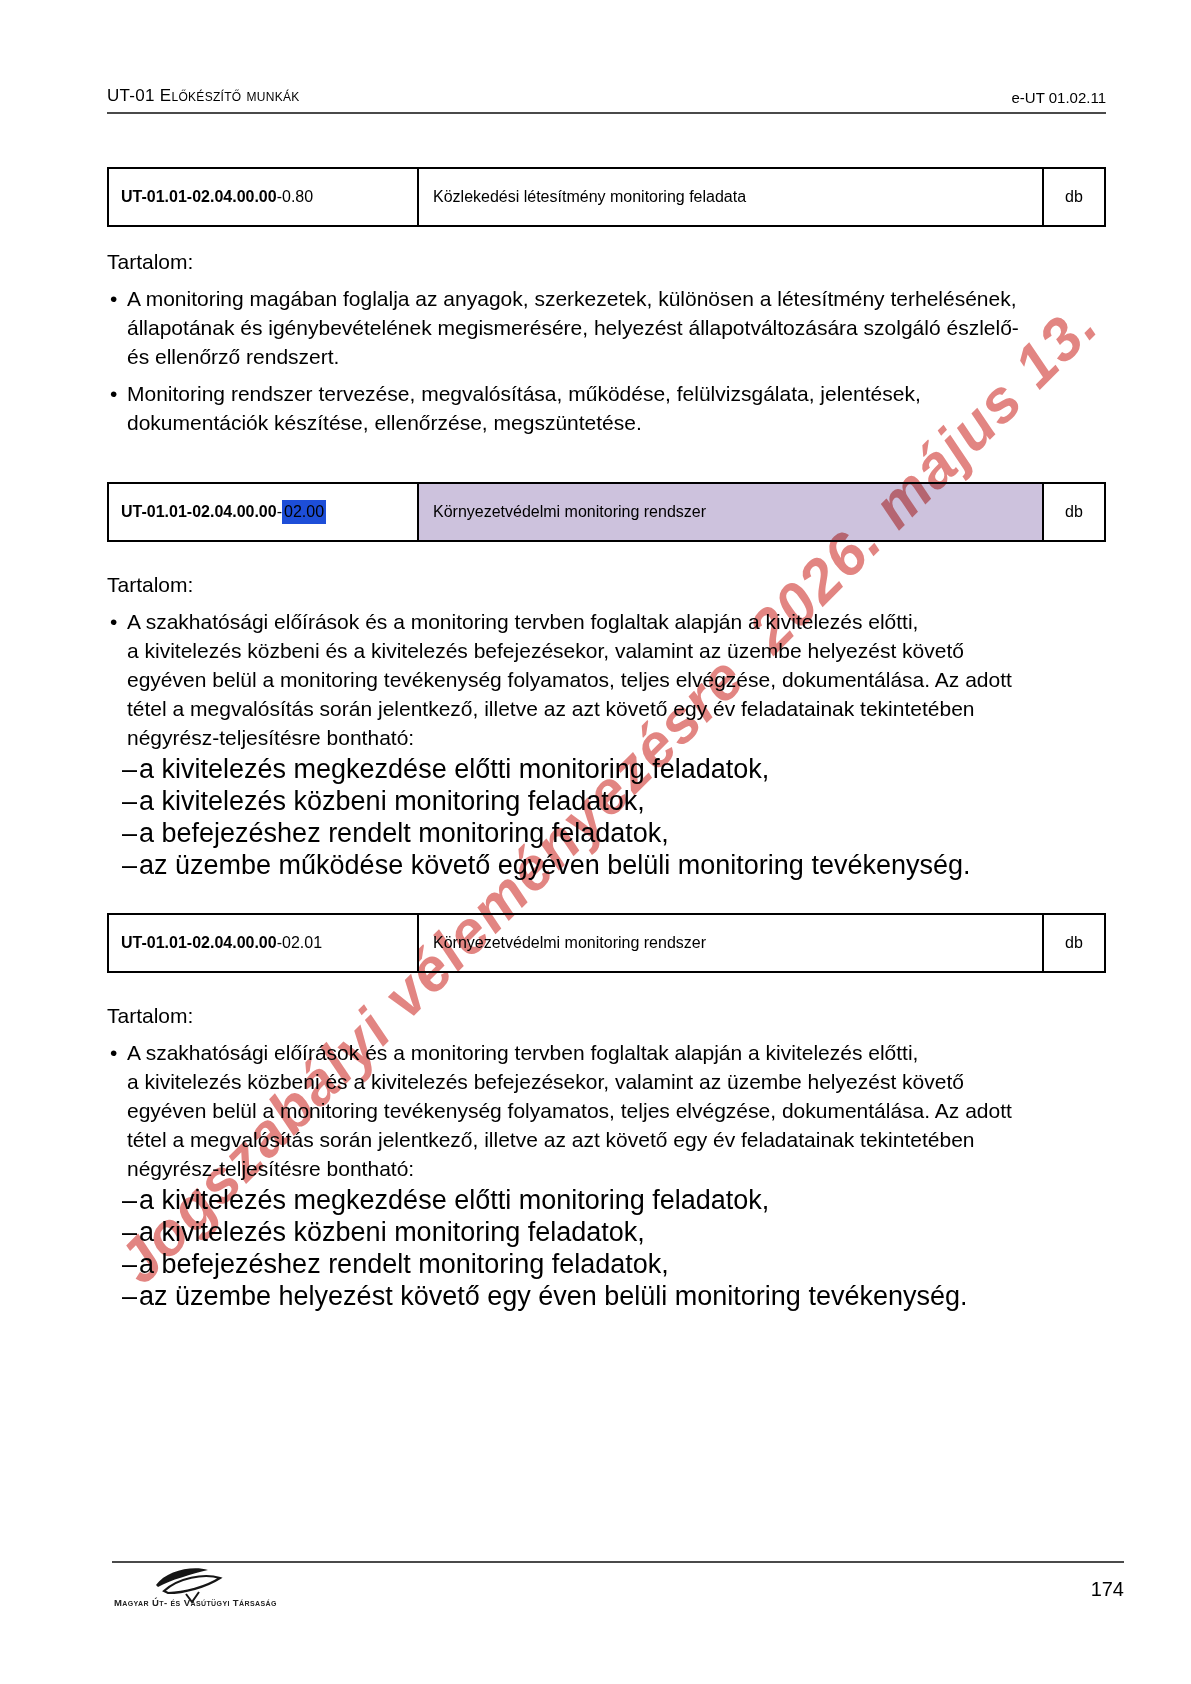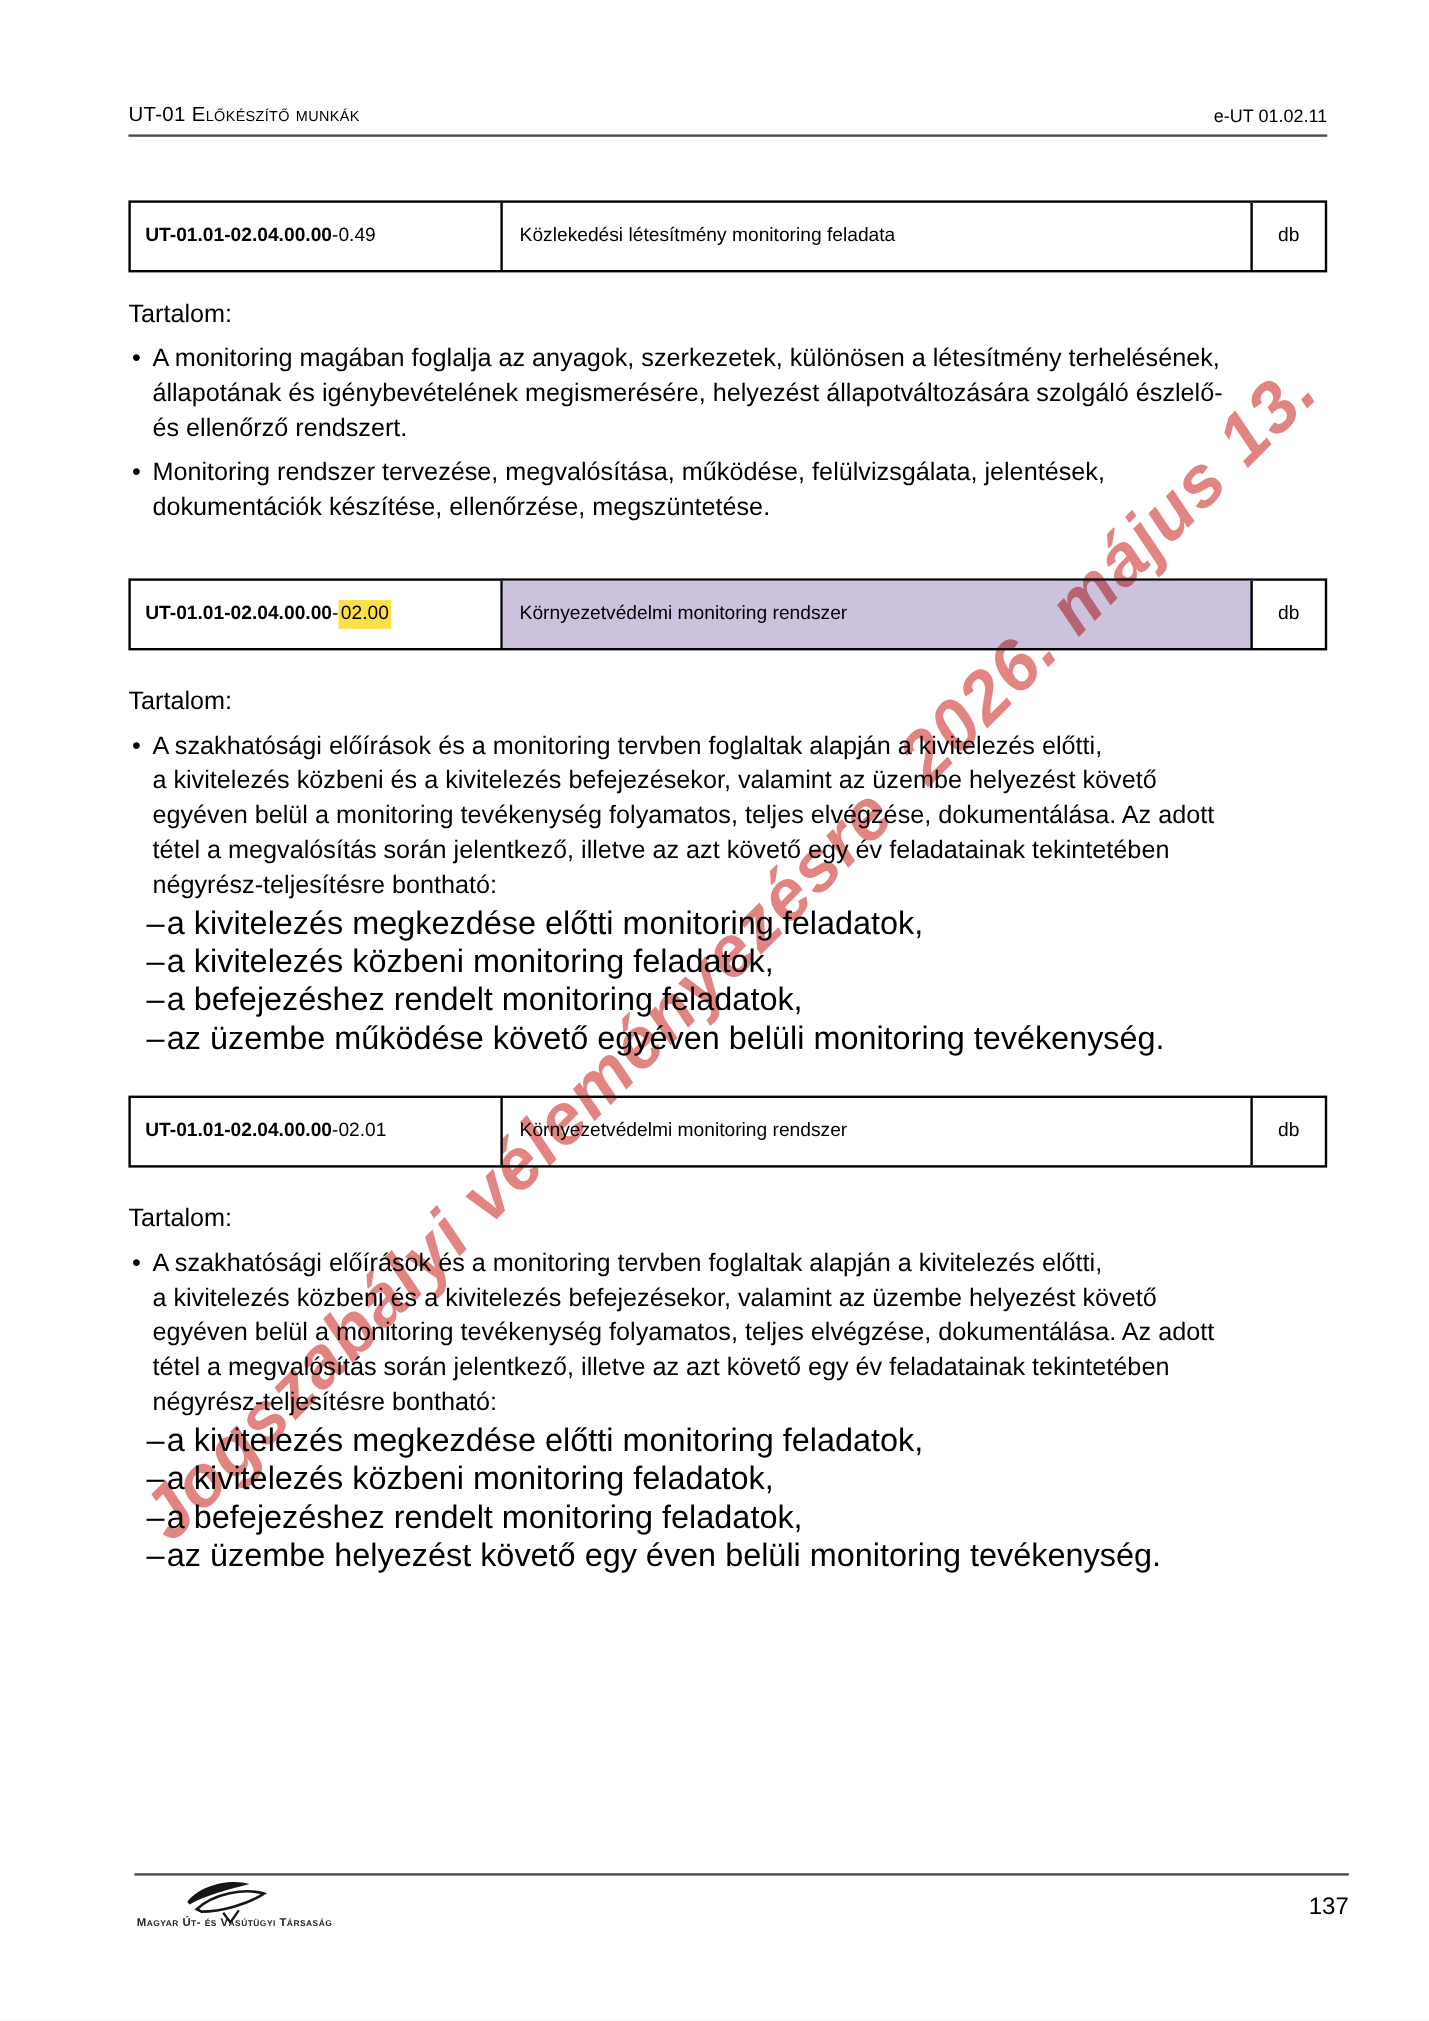--- a/index.html
+++ b/index.html
@@ -48,21 +48,21 @@
     padding-left:14px;
     border-right:2px solid #000;
   }
   .cell-unit {
     width:60px; flex:0 0 60px;
     display:flex; align-items:center; justify-content:center;
   }
   .row-mt-1 { margin-top:53px; }
   .row-mt-2 { margin-top:45px; }
   .row-mt-3 { margin-top:33px; }
-  .hl { background:#fde047; padding:3px 2px; }
+  .hl { background:#1d4ed8; padding:3px 2px; }
   .title-hl { background:#cdc2dd; }
 
   
   .section-label { margin-top:28px; font-size:21px; line-height:29px; }
   .section-label.first { margin-top:20px; }
   ul.bullets { list-style:none; padding-left:20px; margin-top:4px; }
   ul.bullets > li {
     position:relative;
     font-size:21px; line-height:29px;
     white-space:pre-line;
@@ -128,21 +128,21 @@
   <div class="content">
 
     <div class="header">
       <span class="header-left">UT-01 Előkészítő munkák</span>
       <span class="header-right">e-UT 01.02.11</span>
     </div>
 
     <div class="item-row row-mt-1">
       <div class="cell-code">
         <span class="bold">UT-01.01-02.04.00.00</span>
-          <span>-0.49</span>
+          <span>-0.80</span>
       </div>
       <div class="cell-title">
         <span>Közlekedési létesítmény monitoring feladata</span>
       </div>
       <div class="cell-unit">
         <span>db</span>
       </div>
     </div>
 
     <div class="section-label first">Tartalom:</div>
@@ -217,15 +217,15 @@
 
   <div class="footer">
     <div class="org-block">
       <svg class="org-logo" width="100" height="38" viewBox="0 0 100 38">
         <path d="M14 20 C24 6 50 0 66 5 C50 9 28 15 16 22 Z" fill="#161616"></path>
         <path d="M22 26 C36 13 62 8 78 13 C64 22 42 28 26 28 Z" fill="none" stroke="#161616" stroke-width="2.2"></path>
         <path d="M44 29 L50 37 L57 27" fill="none" stroke="#161616" stroke-width="2"></path>
       </svg>
       <div class="org-name">Magyar Út- és Vasútügyi Társaság</div>
     </div>
-    <div class="page-number">137</div>
+    <div class="page-number">174</div>
   </div>
 </div>
 
 </body></html>

